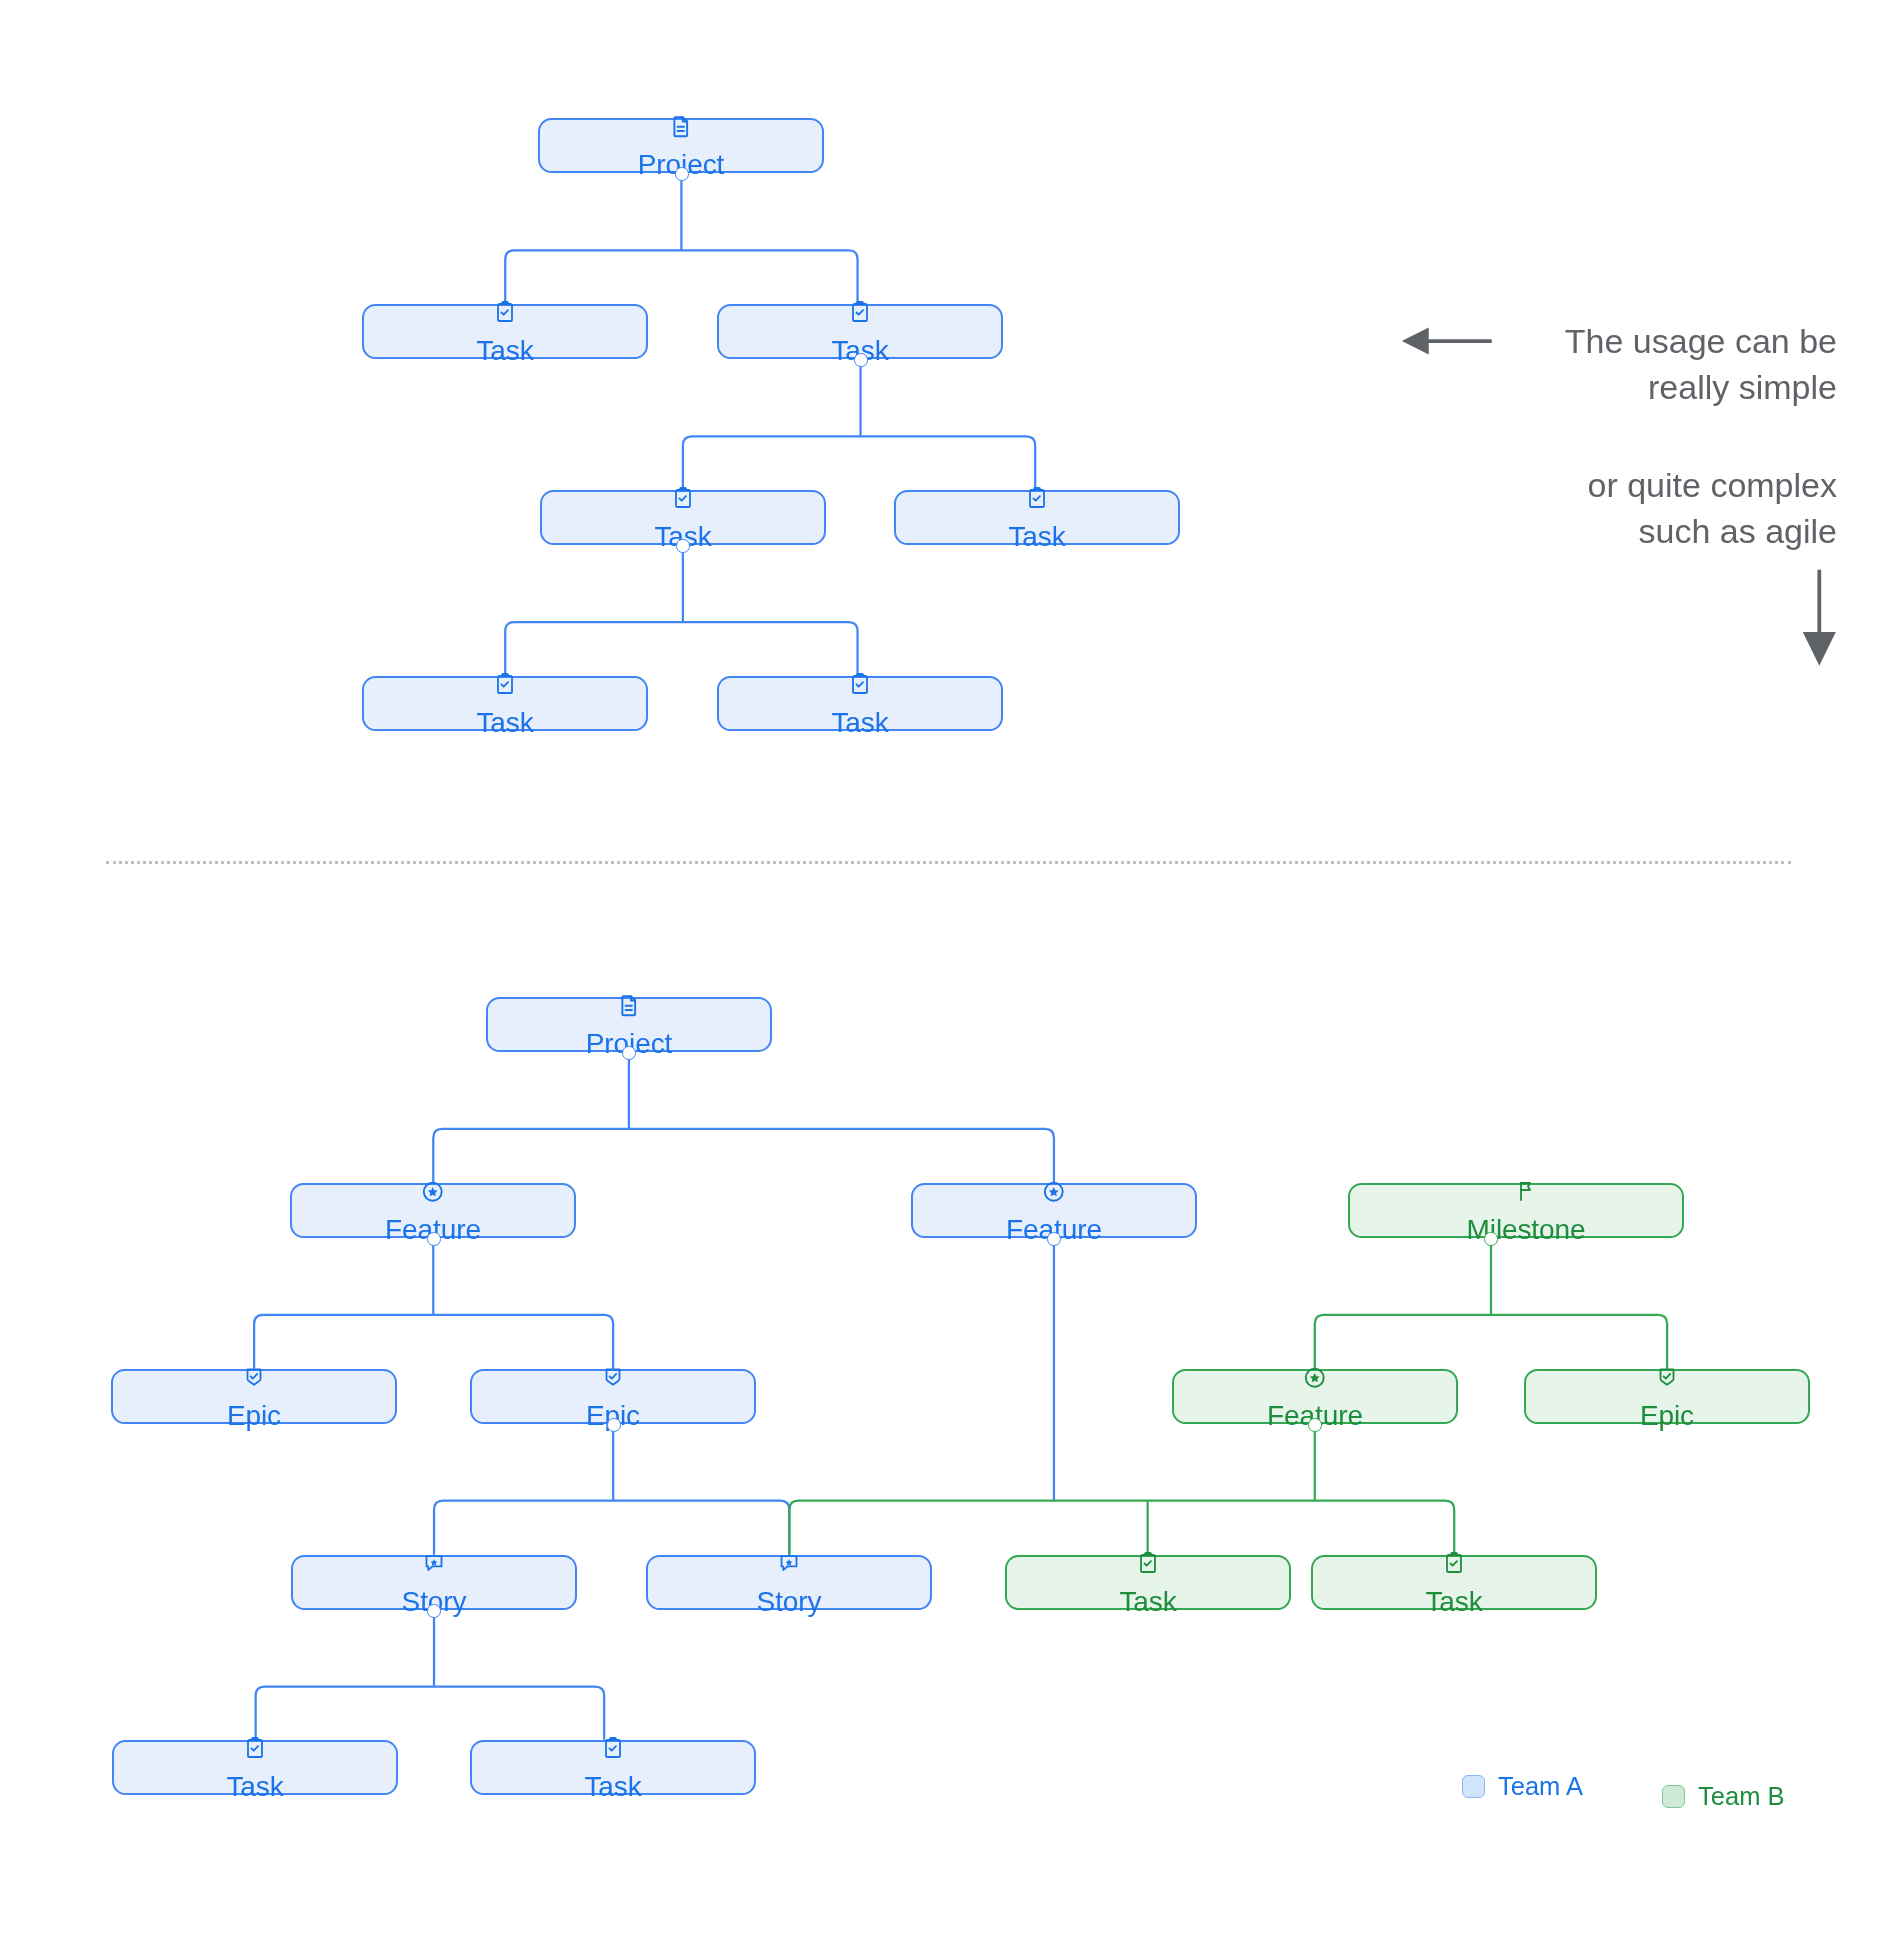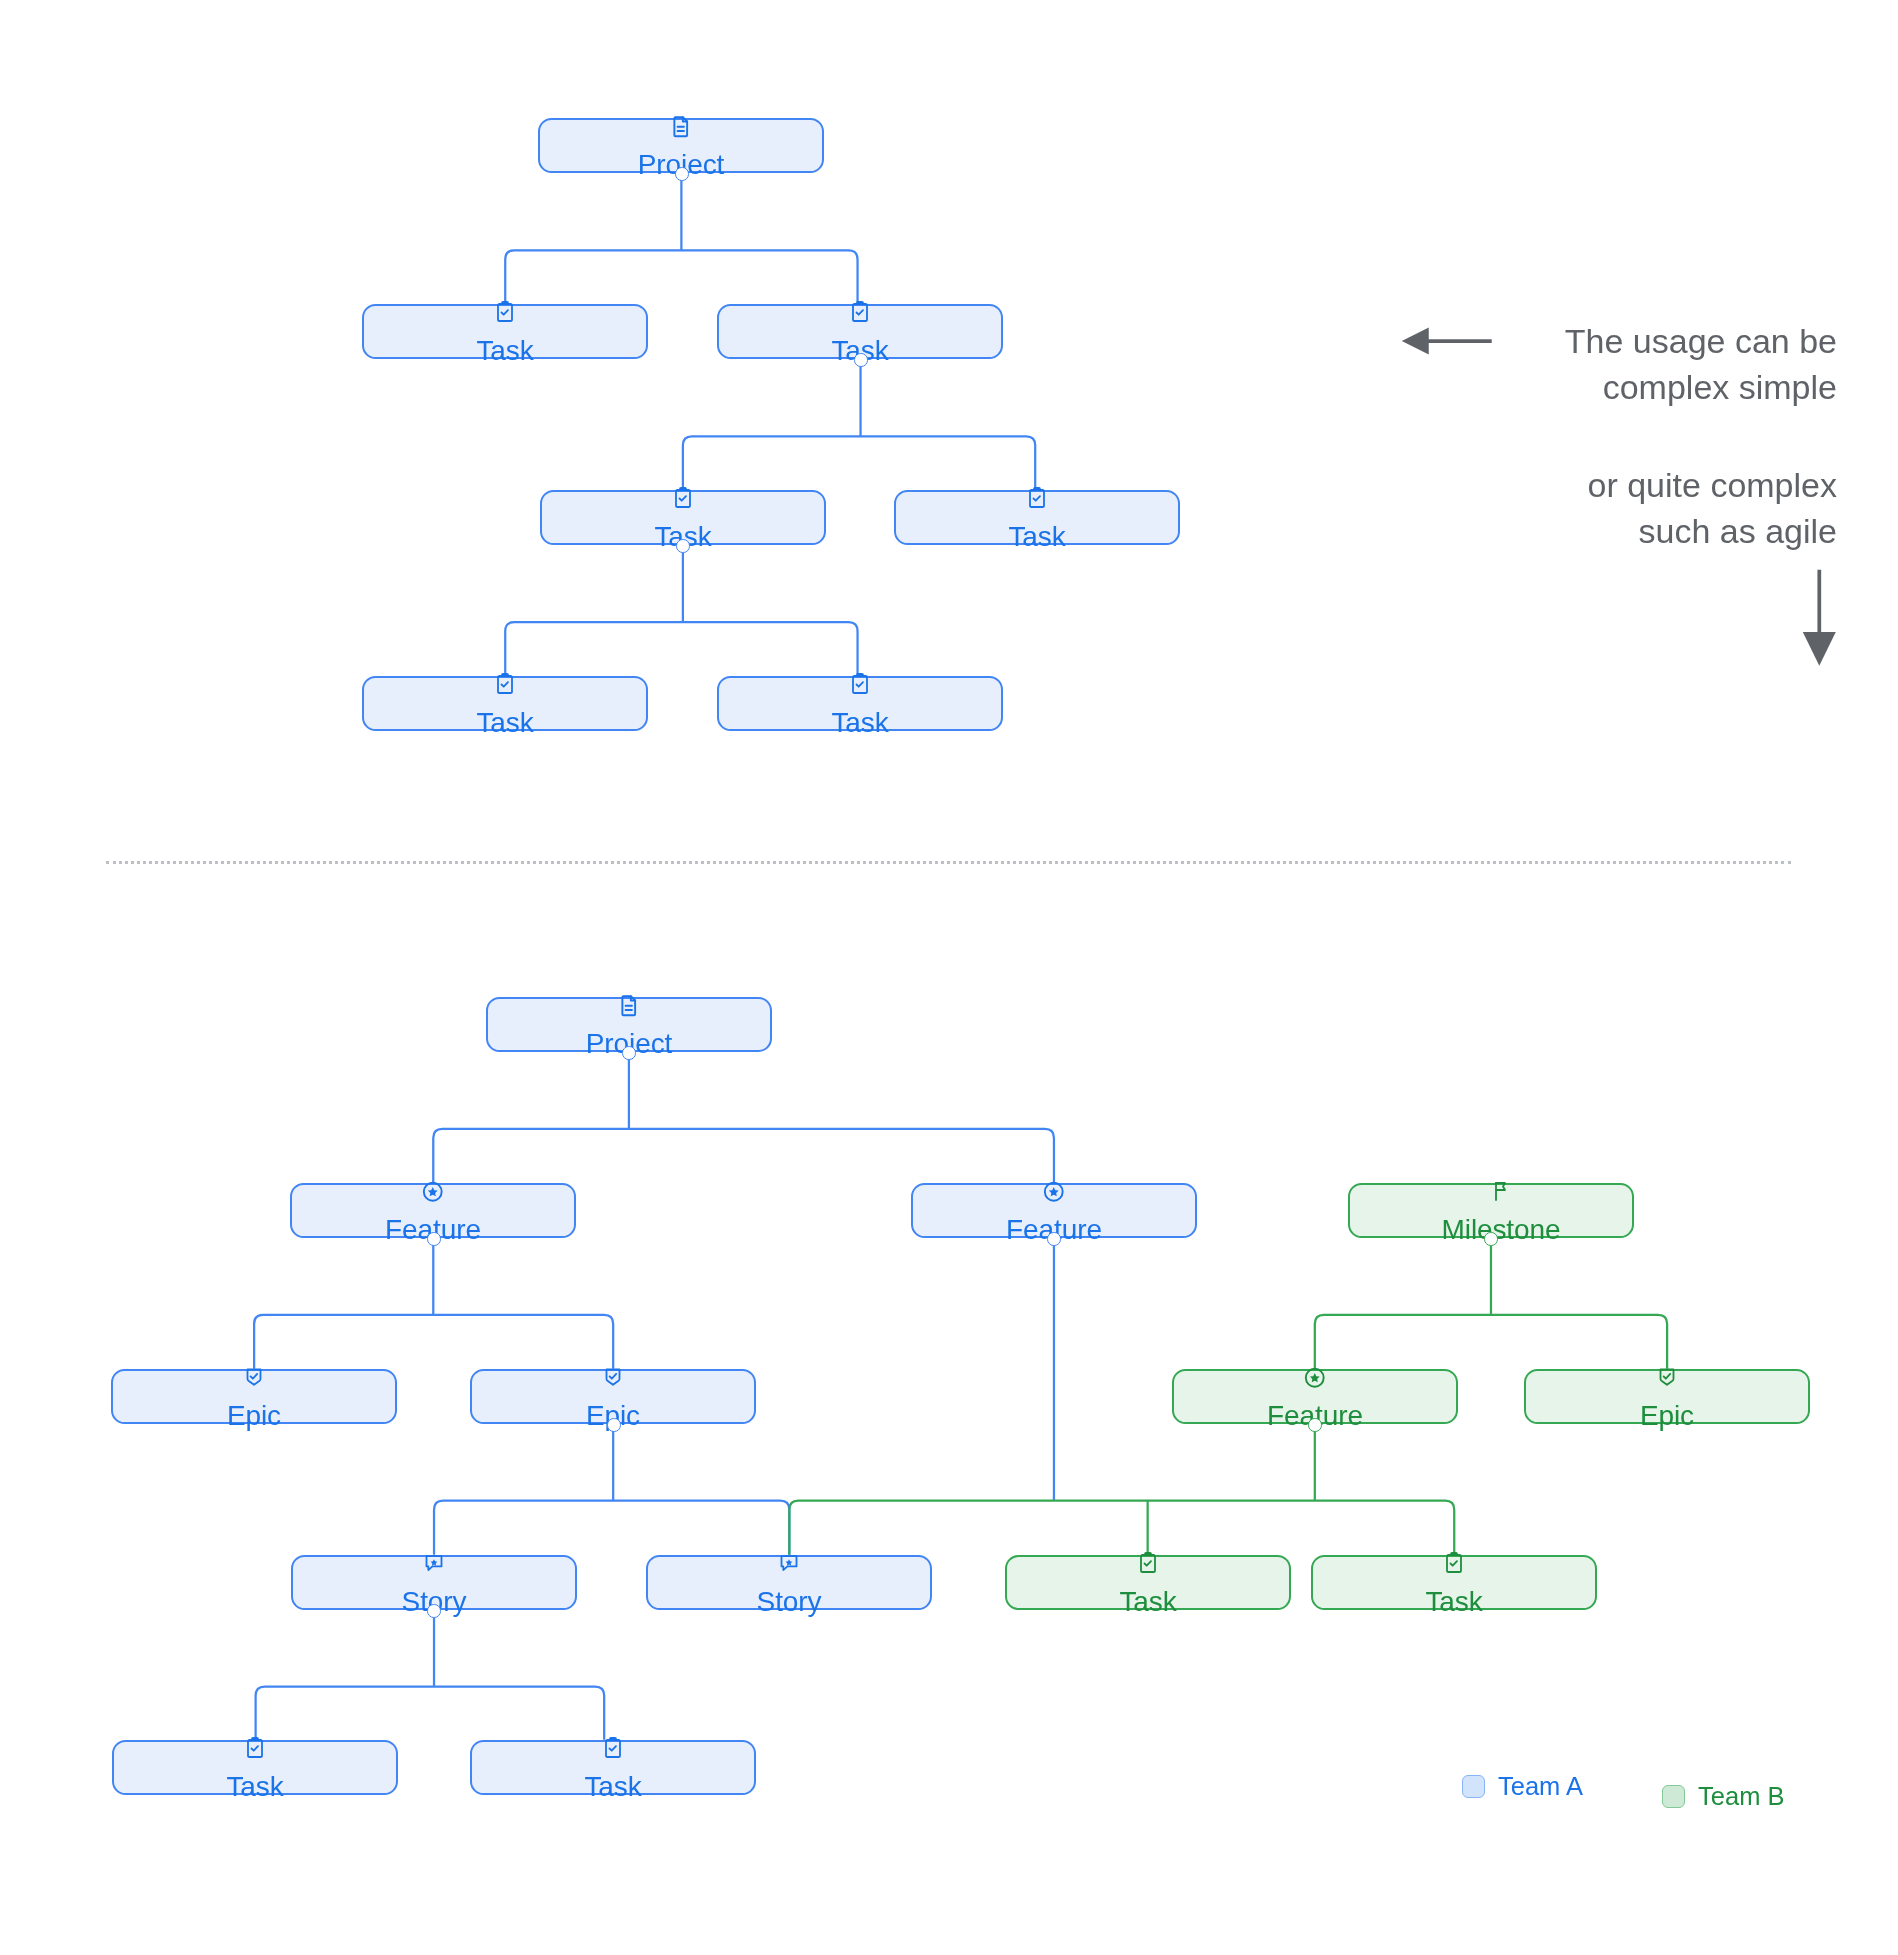--- a/index.html
+++ b/index.html
@@ -207,21 +207,21 @@
         <svg width="24" height="24" viewBox="0 0 24 24" fill="none" stroke="#1a73e8" stroke-width="1.8" stroke-linecap="round" stroke-linejoin="round">
           <rect x="5" y="4" width="14" height="17" rx="1.6"></rect>
           <path d="M9 4V3a1 1 0 0 1 1-1h4a1 1 0 0 1 1 1v1"></path>
           <path d="M8.5 12.5l2.2 2.2 4.3-4.6"></path>
         </svg>
       </span>
     <span class="lbl">Task</span>
   </div>
 
   <div class="annotation annot-line1">The usage can be
-complex simple</div>
+really simple</div>
   <div class="annotation annot-line2">or quite complex
 such as agile</div>
 
   <div class="divider"></div>
 
   <div class="node blue" style="left:486px;top:997px;width:286px;height:55px;">
     <span class="ico">
         <svg width="25.5" height="25.5" viewBox="0 0 24 24" fill="none" stroke="#1a73e8" stroke-width="1.8" stroke-linecap="round" stroke-linejoin="round">
           <path d="M14 3H7a1 1 0 0 0-1 1v16a1 1 0 0 0 1 1h10a1 1 0 0 0 1-1V7z"></path>
           <path d="M14 3v4h4"></path>
@@ -247,21 +247,21 @@
     <span class="ico">
         <svg width="25.5" height="25.5" viewBox="0 0 24 24" fill="none" stroke="#1a73e8" stroke-width="1.8" stroke-linejoin="round">
           <circle cx="12" cy="12" r="8.4"></circle>
           <path d="M12 7.6l1.42 2.88 3.18.46-2.3 2.24.54 3.17L12 14.85l-2.84 1.5.54-3.17-2.3-2.24 3.18-.46z" fill="#1a73e8" stroke="none"></path>
         </svg>
       </span>
     <span class="lbl">Feature</span>
   </div>
   <div class="port blue" style="left:1047px;top:1232px;"></div>
 
-  <div class="node green" style="left:1348px;top:1183px;width:286px;height:55px;padding-left:20px;">
+  <div class="node green" style="left:1348px;top:1183px;width:336px;height:55px;padding-left:20px;">
     <span class="ico">
         <svg width="24" height="24" viewBox="0 0 24 24" fill="none" stroke="#1e8e3e" stroke-width="1.8" stroke-linecap="round" stroke-linejoin="round">
           <path d="M7 21V4"></path>
           <path d="M7 4h9l-2 3.5L16 11H7"></path>
         </svg>
       </span>
     <span class="lbl">Milestone</span>
   </div>
   <div class="port green" style="left:1484px;top:1232px;"></div>
 

